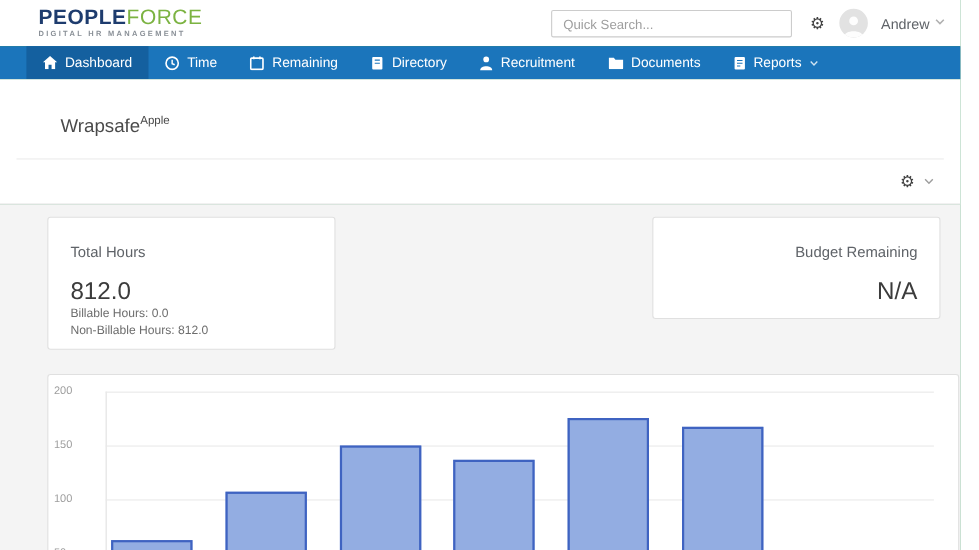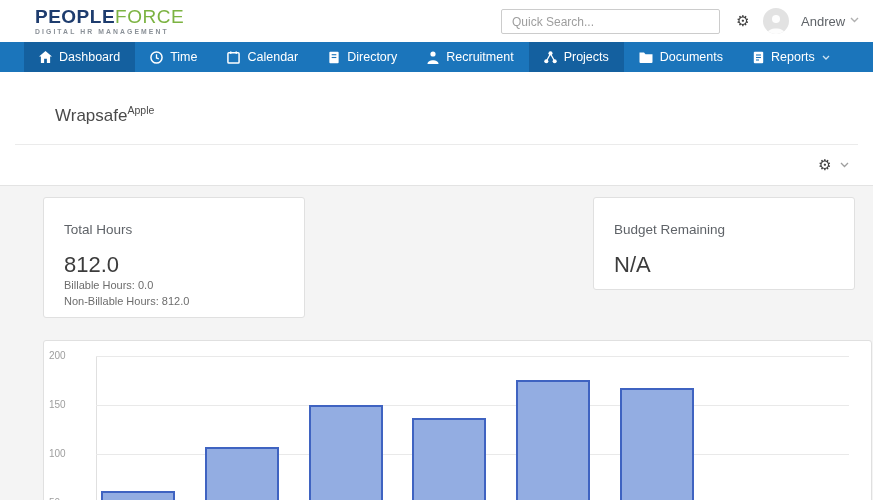--- a/index.html
+++ b/index.html
@@ -46,21 +46,21 @@
     font-family:"DejaVu Sans", sans-serif; }
   .section-chevron { position:absolute; left:840px; top:90px; }
 
   
   .content { position:absolute; top:186px; left:0; width:873px; height:314px; background:#f4f4f4;text-decoration:underline; }
 
   .card { position:absolute; background:#fff; border:1px solid #e0e0e0; border-radius:3px;
     width:262px; padding:24px 20px 0 20px; }
   .card-1 { left:43px; top:11px; height:121px; }
   .card-2 { left:318px; top:11px; height:121px; }
-  .card-3 { left:593px; top:11px; height:93px; }
+  .card-3 { left:593px; top:11px; height:93px;text-align:right; }
   .card-title { font-size:13.5px; color:#5f6368; }
   .card-value { font-size:22px; color:#3c3c3c; margin-top:15px; }
   .card-detail { font-size:11px; color:#6d6d6d; line-height:15.5px; }
   .card-details { margin-top:0; }
 
   
   .chart-card { position:absolute; left:43px; top:154px; width:829px; height:260px;
     background:#fff; border:1px solid #e0e0e0; border-radius:3px; }
   .plot { position:absolute; left:0; top:0; right:0; bottom:0; }
   .gridline { position:absolute; left:52px; right:22px; height:1px; background:#e9e9e9; }
@@ -107,45 +107,36 @@
           <polyline points="7,3.5 7,7.5 9.5,8.5" fill="none" stroke="#fff" stroke-width="1.4"></polyline>
         </svg>
       <span>Time</span>
     </a>
     <a class="nav-item">
       <svg width="13" height="13" viewBox="0 0 14 14">
           <rect x="1" y="2" width="12" height="11" rx="1" fill="none" stroke="#fff" stroke-width="1.6"></rect>
           <line x1="4" y1="0.5" x2="4" y2="3" stroke="#fff" stroke-width="1.6"></line>
           <line x1="10" y1="0.5" x2="10" y2="3" stroke="#fff" stroke-width="1.6"></line>
         </svg>
-      <span>Calendar</span>
+      <span>Remaining</span>
     </a>
     <a class="nav-item">
       <svg width="12" height="13" viewBox="0 0 12 14">
           <rect x="1" y="0.8" width="10" height="12.4" rx="1" fill="#fff"></rect>
           <line x1="3.5" y1="4" x2="8.5" y2="4" stroke="#1b75bb" stroke-width="1.2"></line>
           <line x1="3.5" y1="7" x2="8.5" y2="7" stroke="#1b75bb" stroke-width="1.2"></line>
         </svg>
       <span>Directory</span>
     </a>
     <a class="nav-item">
       <svg width="12" height="13" viewBox="0 0 12 13">
           <circle cx="6" cy="3" r="2.6" fill="#fff"></circle>
           <path d="M0.5 13 C0.5 8 11.5 8 11.5 13 Z" fill="#fff"></path>
         </svg>
       <span>Recruitment</span>
-    </a>
-    <a class="nav-item active">
-      <svg width="13" height="13" viewBox="0 0 14 14">
-          <circle cx="7" cy="2.5" r="2.2" fill="#fff"></circle>
-          <circle cx="2.5" cy="11" r="2.2" fill="#fff"></circle>
-          <circle cx="11.5" cy="11" r="2.2" fill="#fff"></circle>
-          <path d="M7 3 L2.5 11 M7 3 L11.5 11" stroke="#fff" stroke-width="1.4" fill="none"></path>
-        </svg>
-      <span>Projects</span>
     </a>
     <a class="nav-item">
       <svg width="14" height="12" viewBox="0 0 14 12">
           <path d="M0.5 1.5 h4.5 l1.5 1.8 h7 v7.7 a1 1 0 0 1 -1 1 h-11 a1 1 0 0 1 -1 -1 Z" fill="#fff"></path>
         </svg>
       <span>Documents</span>
     </a>
     <a class="nav-item">
       <svg width="11" height="13" viewBox="0 0 11 13">
           <rect x="0.8" y="0.8" width="9.4" height="11.4" rx="1" fill="#fff"></rect>

